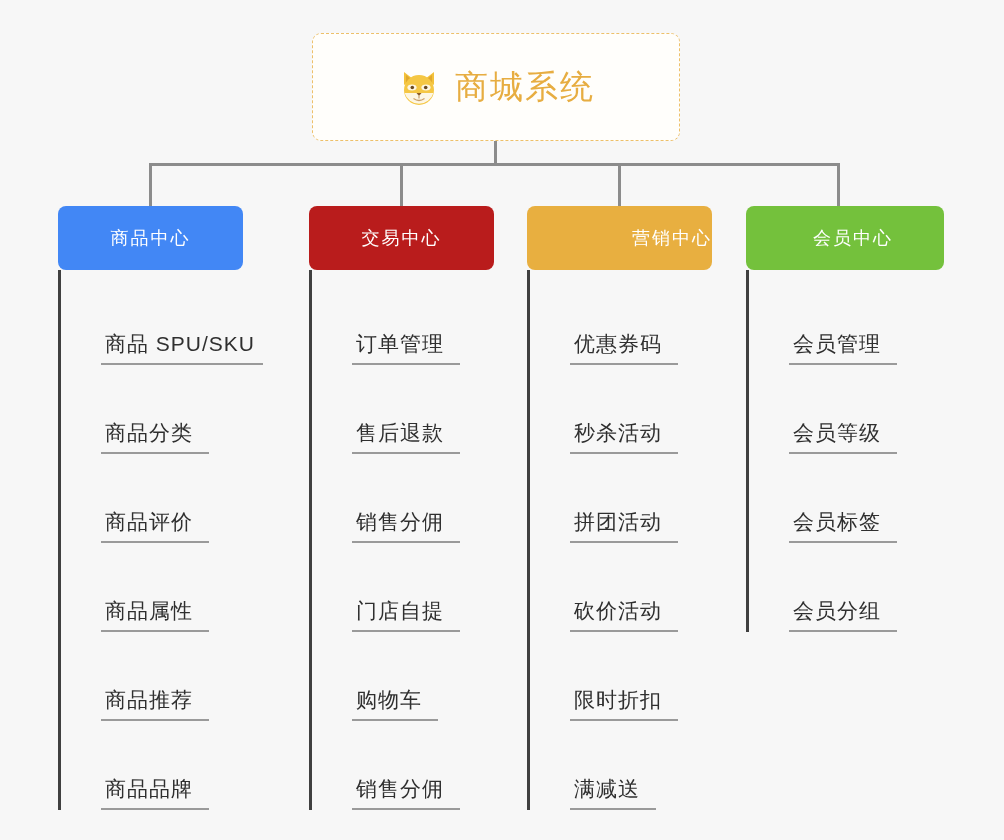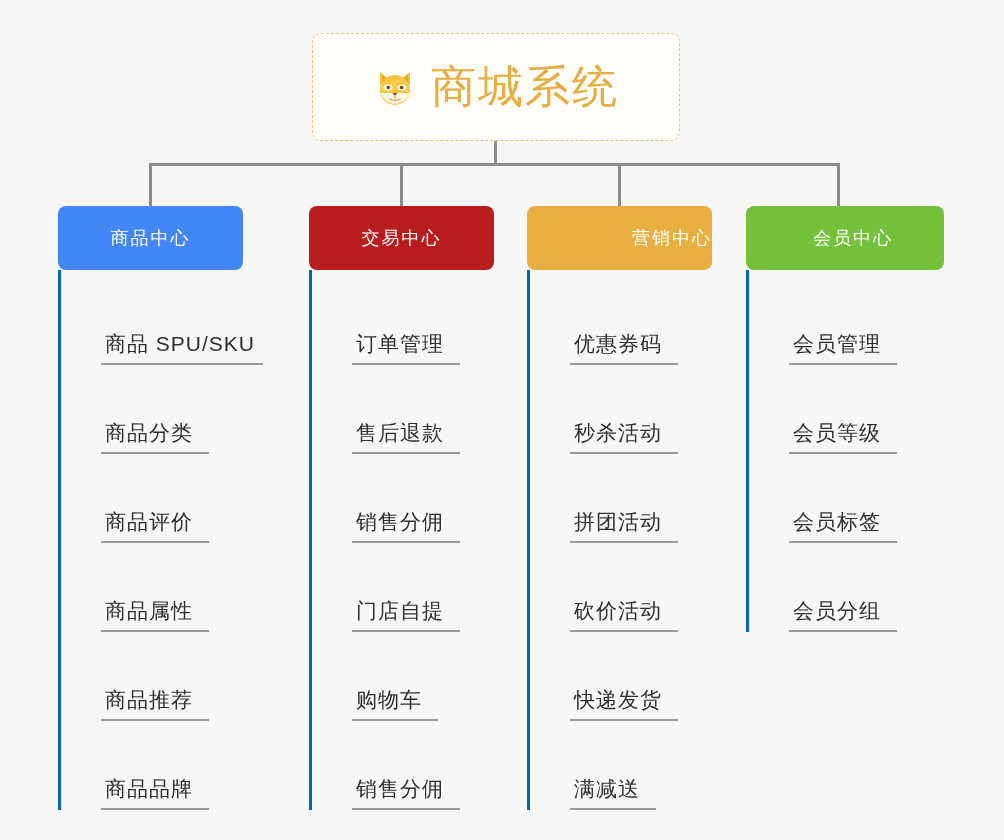--- a/index.html
+++ b/index.html
@@ -38,21 +38,21 @@
     gap: 14px;
   }
   .root-emoji {
     font-size: 40px;
     line-height: 1;
     display: block;
     margin-top: 2px;
   }
   .root-emoji svg { display: block; }
   .root-title {
-    font-size: 45px;
+    font-size: 33px;
     color: #e7ad41;
     letter-spacing: 2px;
     font-weight: 400;
     white-space: nowrap;
   }
 
   
   .conn {
     position: absolute;
     background: #8c8c8c;
@@ -111,21 +111,21 @@
   .column.c0 .cat-header { width: 185px; }
   .column.c1 .cat-header { width: 185px; }
   .column.c2 .cat-header { width: 185px; }
   .column.c3 .cat-header { width: 198px; padding-left: 16px; }
 
   
   .leaf-list {
     position: relative;
     margin-top: 0;
     padding-top: 6px;
-    border-left: 3px solid #0369a1;
+    border-left: 3px solid #404040;
     width: 233px;
   }
   .leaf-item {
     position: relative;
     height: 89px;
     box-sizing: border-box;
     display: flex;
     align-items: flex-end;
     padding-left: 44px;
   }
@@ -241,21 +241,21 @@
         <div class="leaf-item">
             <span class="leaf-label">秒杀活动</span>
           </div>
         <div class="leaf-item">
             <span class="leaf-label">拼团活动</span>
           </div>
         <div class="leaf-item">
             <span class="leaf-label">砍价活动</span>
           </div>
         <div class="leaf-item">
-            <span class="leaf-label">快递发货</span>
+            <span class="leaf-label">限时折扣</span>
           </div>
         <div class="leaf-item">
             <span class="leaf-label">满减送</span>
           </div>
       </div>
     </div>
 
     <div class="column c3">
       <div class="cat-header" style="background: rgb(116, 193, 60);">
         <span>会员中心</span>

